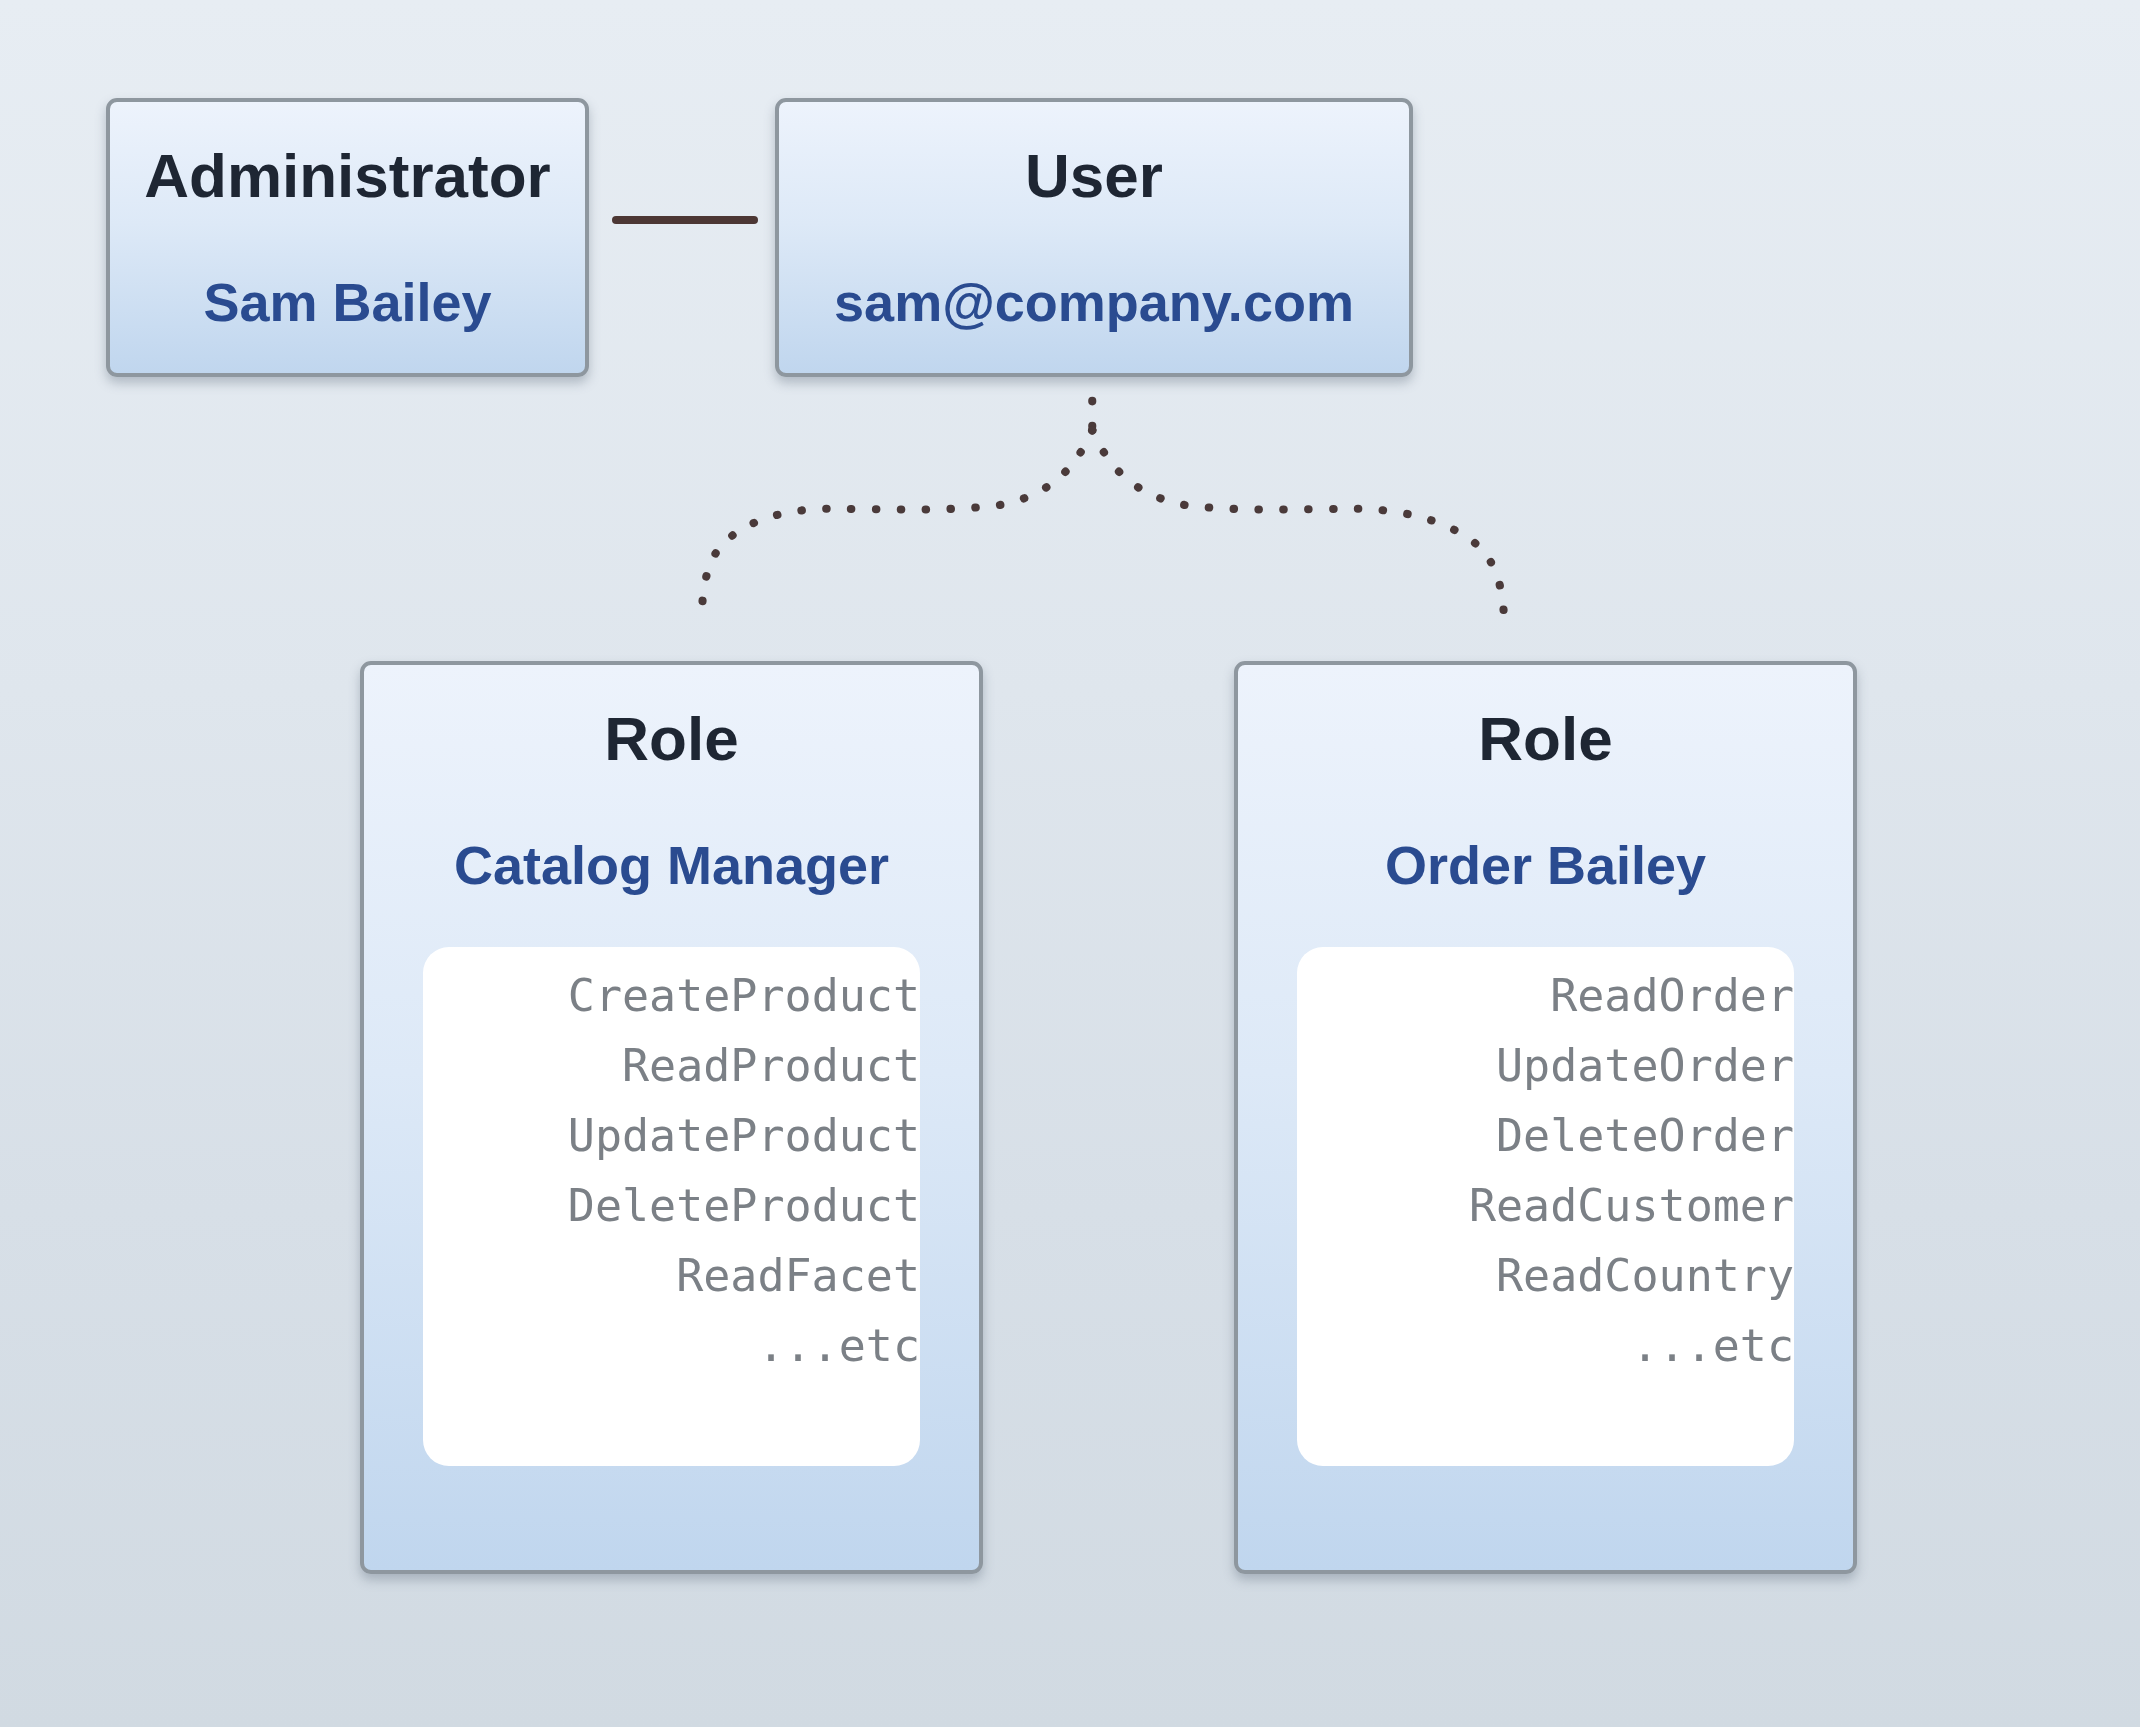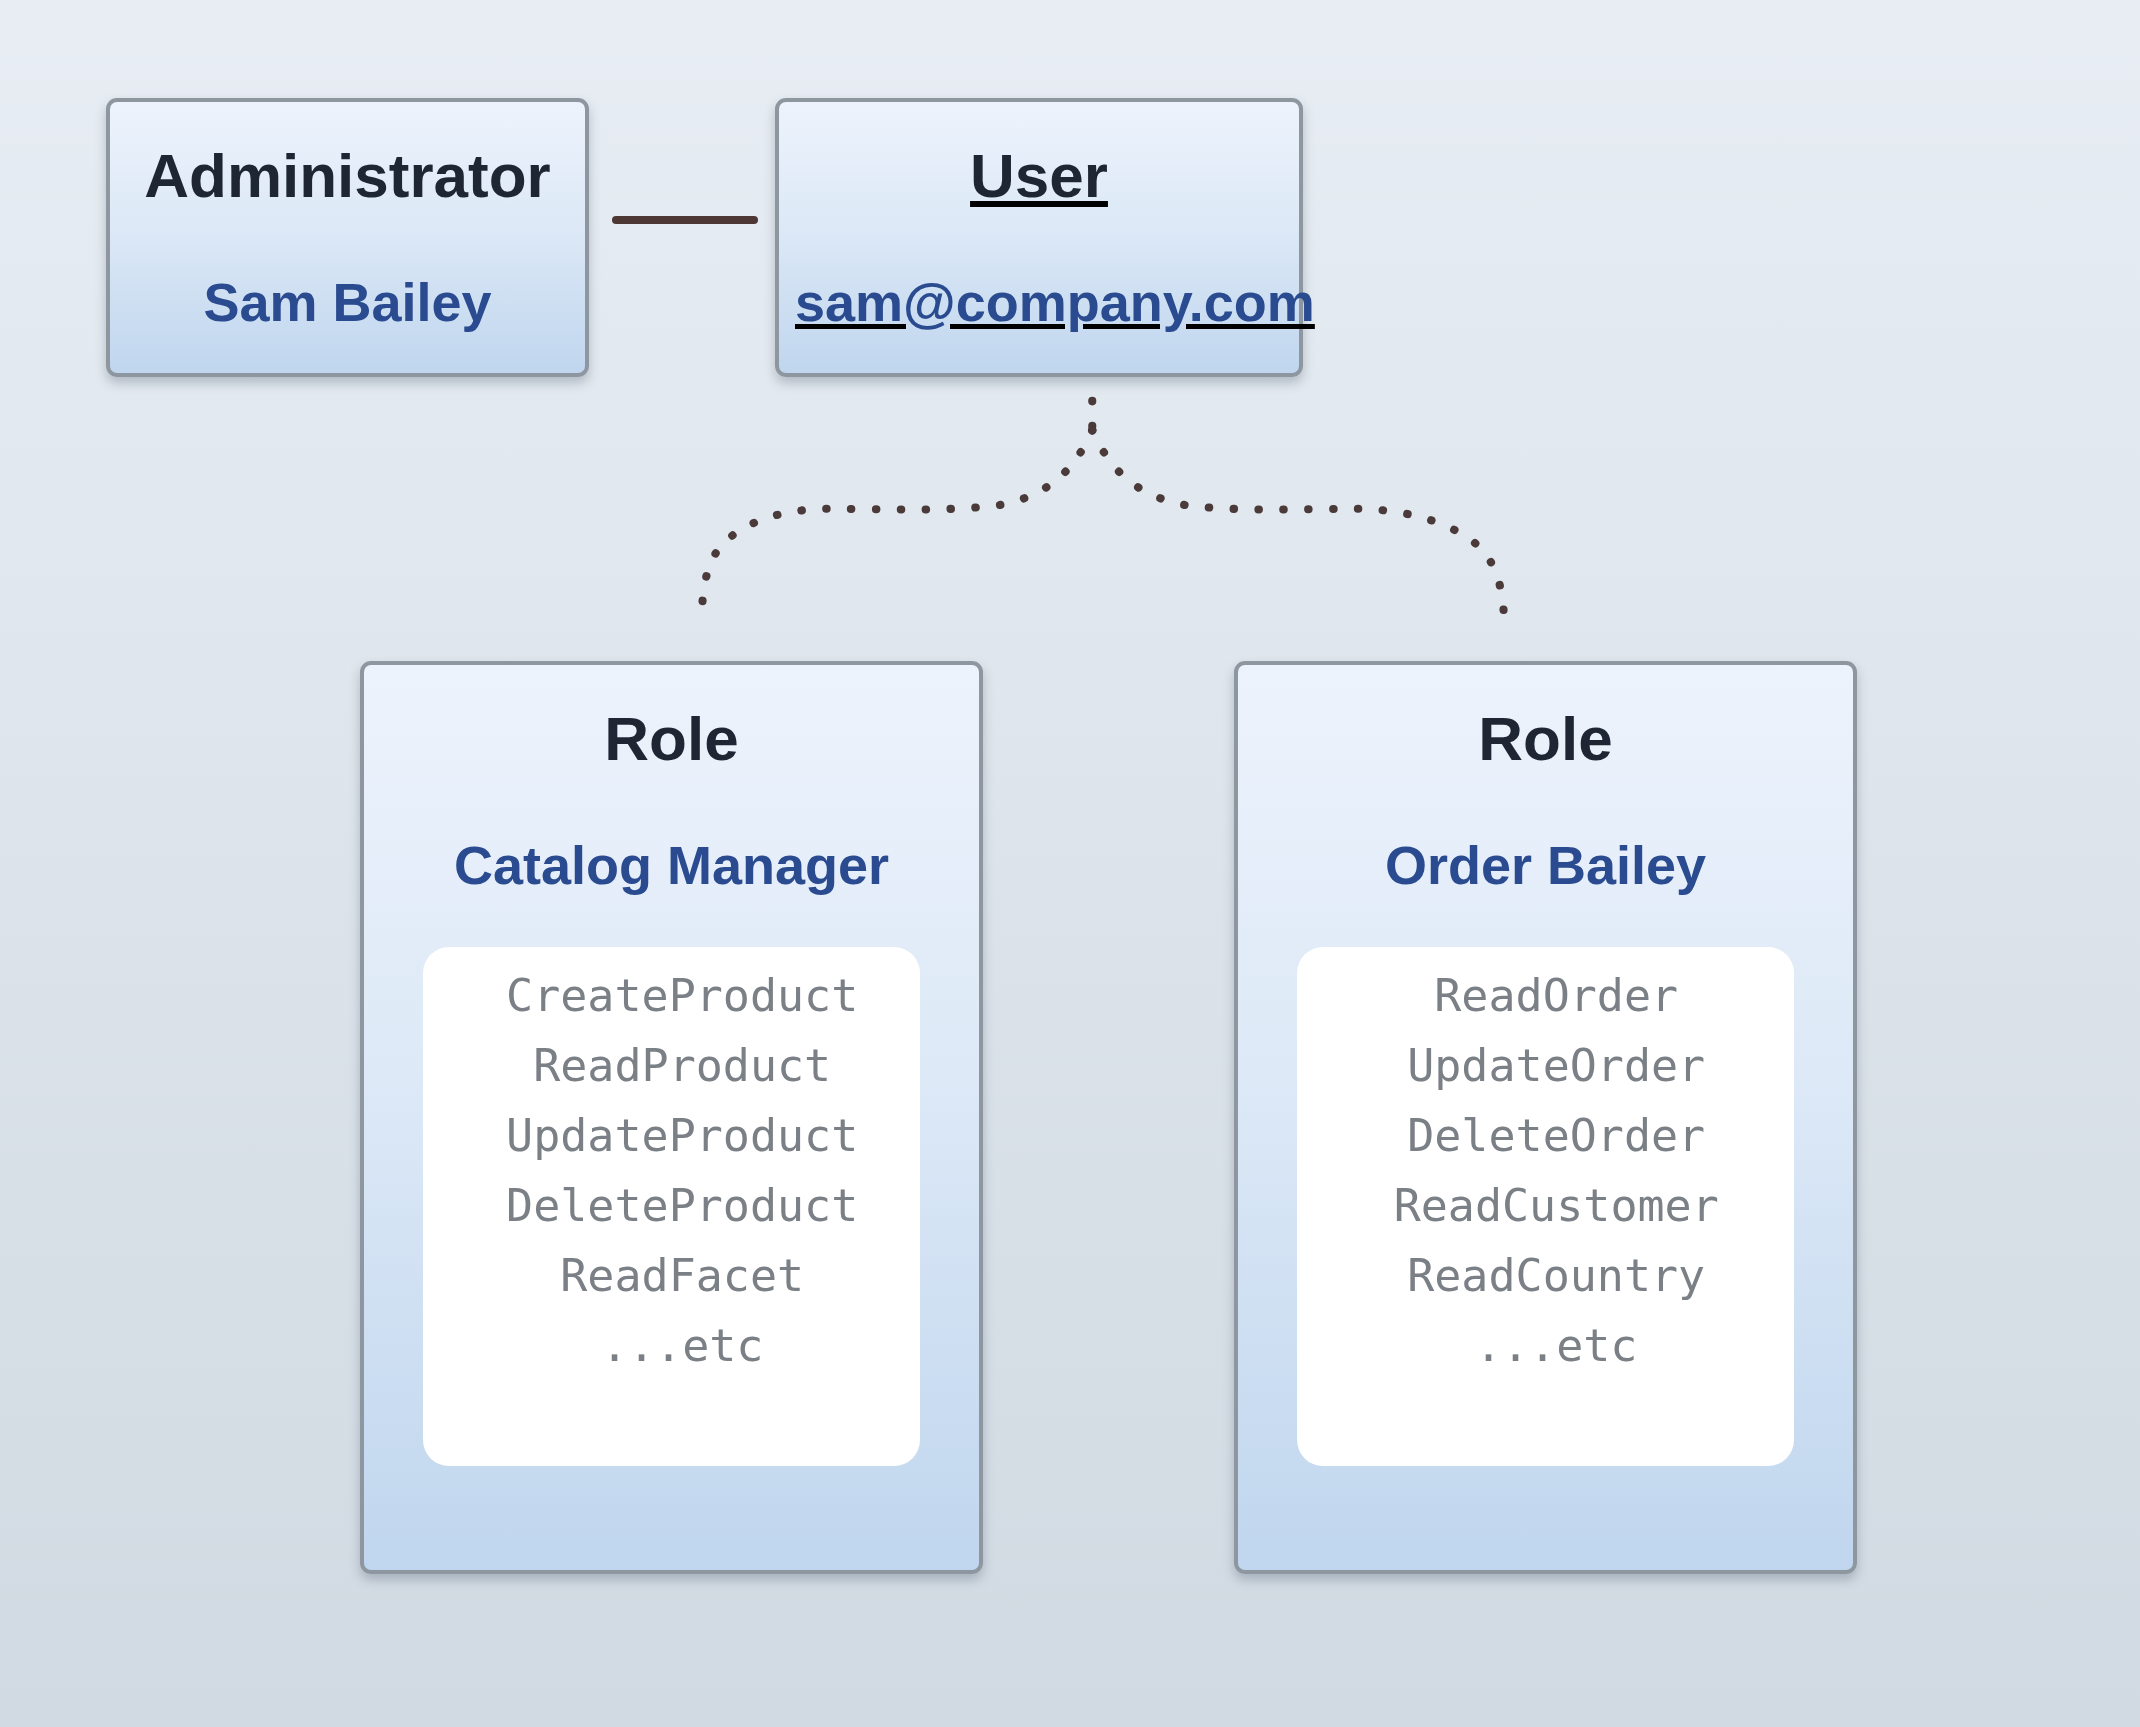--- a/index.html
+++ b/index.html
@@ -45,21 +45,21 @@
   .card {
     position: absolute;
     box-sizing: border-box;
     background: linear-gradient(180deg, #edf3fc 0%, #dde9f7 45%, #c0d6ee 100%);
     border: 4.3px solid #8e979f;
     border-radius: 11px;
     box-shadow: 0 6px 10.3px rgba(96, 110, 126, 0.38);
     text-align: center;
   }
   .card-admin  { left: 106px;  top: 98px; width: 483px; height: 279px; padding-top: 43px; }
-  .card-user   { left: 775px;  top: 98px; width: 528px; height: 279px; padding-top: 43px; text-decoration: underline; }
+  .card-user   { left: 775px;  top: 98px; width: 638px; height: 279px; padding-top: 43px; }
   .card-role-l { left: 360px;  top: 661px; width: 623px; height: 913px; padding-top: 43px; }
   .card-role-r { left: 1234px; top: 661px; width: 623px; height: 913px; padding-top: 43px; }
 
   .card-title {
     margin: 0 0 64px 0;
     font-size: 62px;
     line-height: 62px;
     font-weight: bold;
     color: #1e2633;
     letter-spacing: 0px;
@@ -74,21 +74,21 @@
 
   
   .perm-box {
     box-sizing: border-box;
     width: 497px;
     height: 519px;
     margin: 51px auto 0 auto;
     background: #ffffff;
     border-radius: 26px;
     padding: 13.7px 0 0 21.4px;
-    text-align: center;
+    text-align: right;
   }
   .perm-line {
     font-family: "DejaVu Sans Mono", monospace;
     font-size: 45px;
     line-height: 70px;
     color: #7b8086;
     white-space: pre;
   }
 </style>
 </head>

